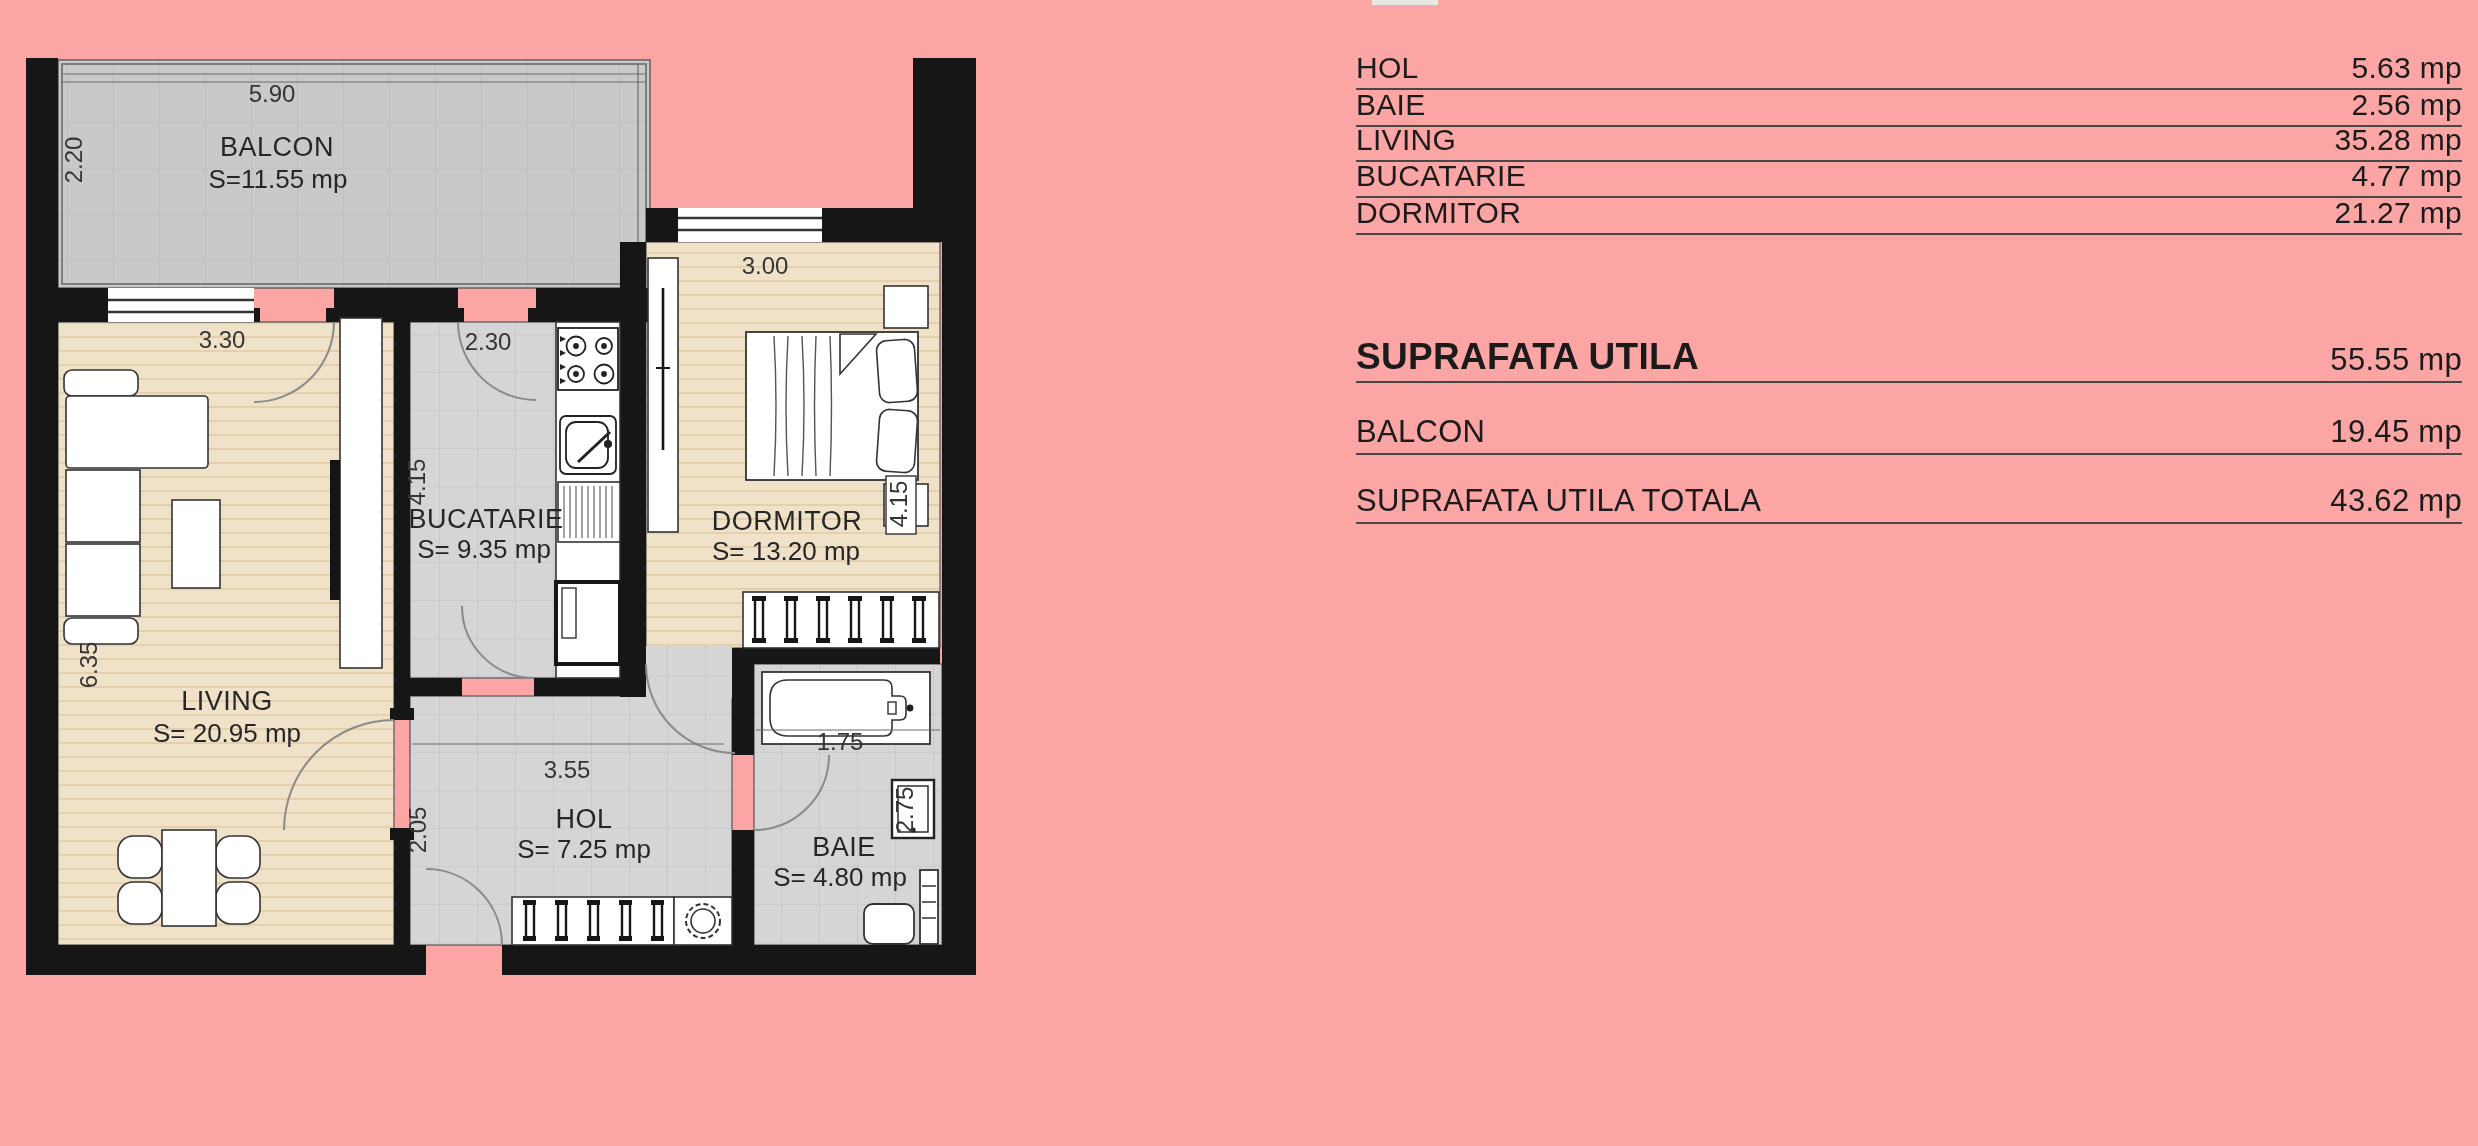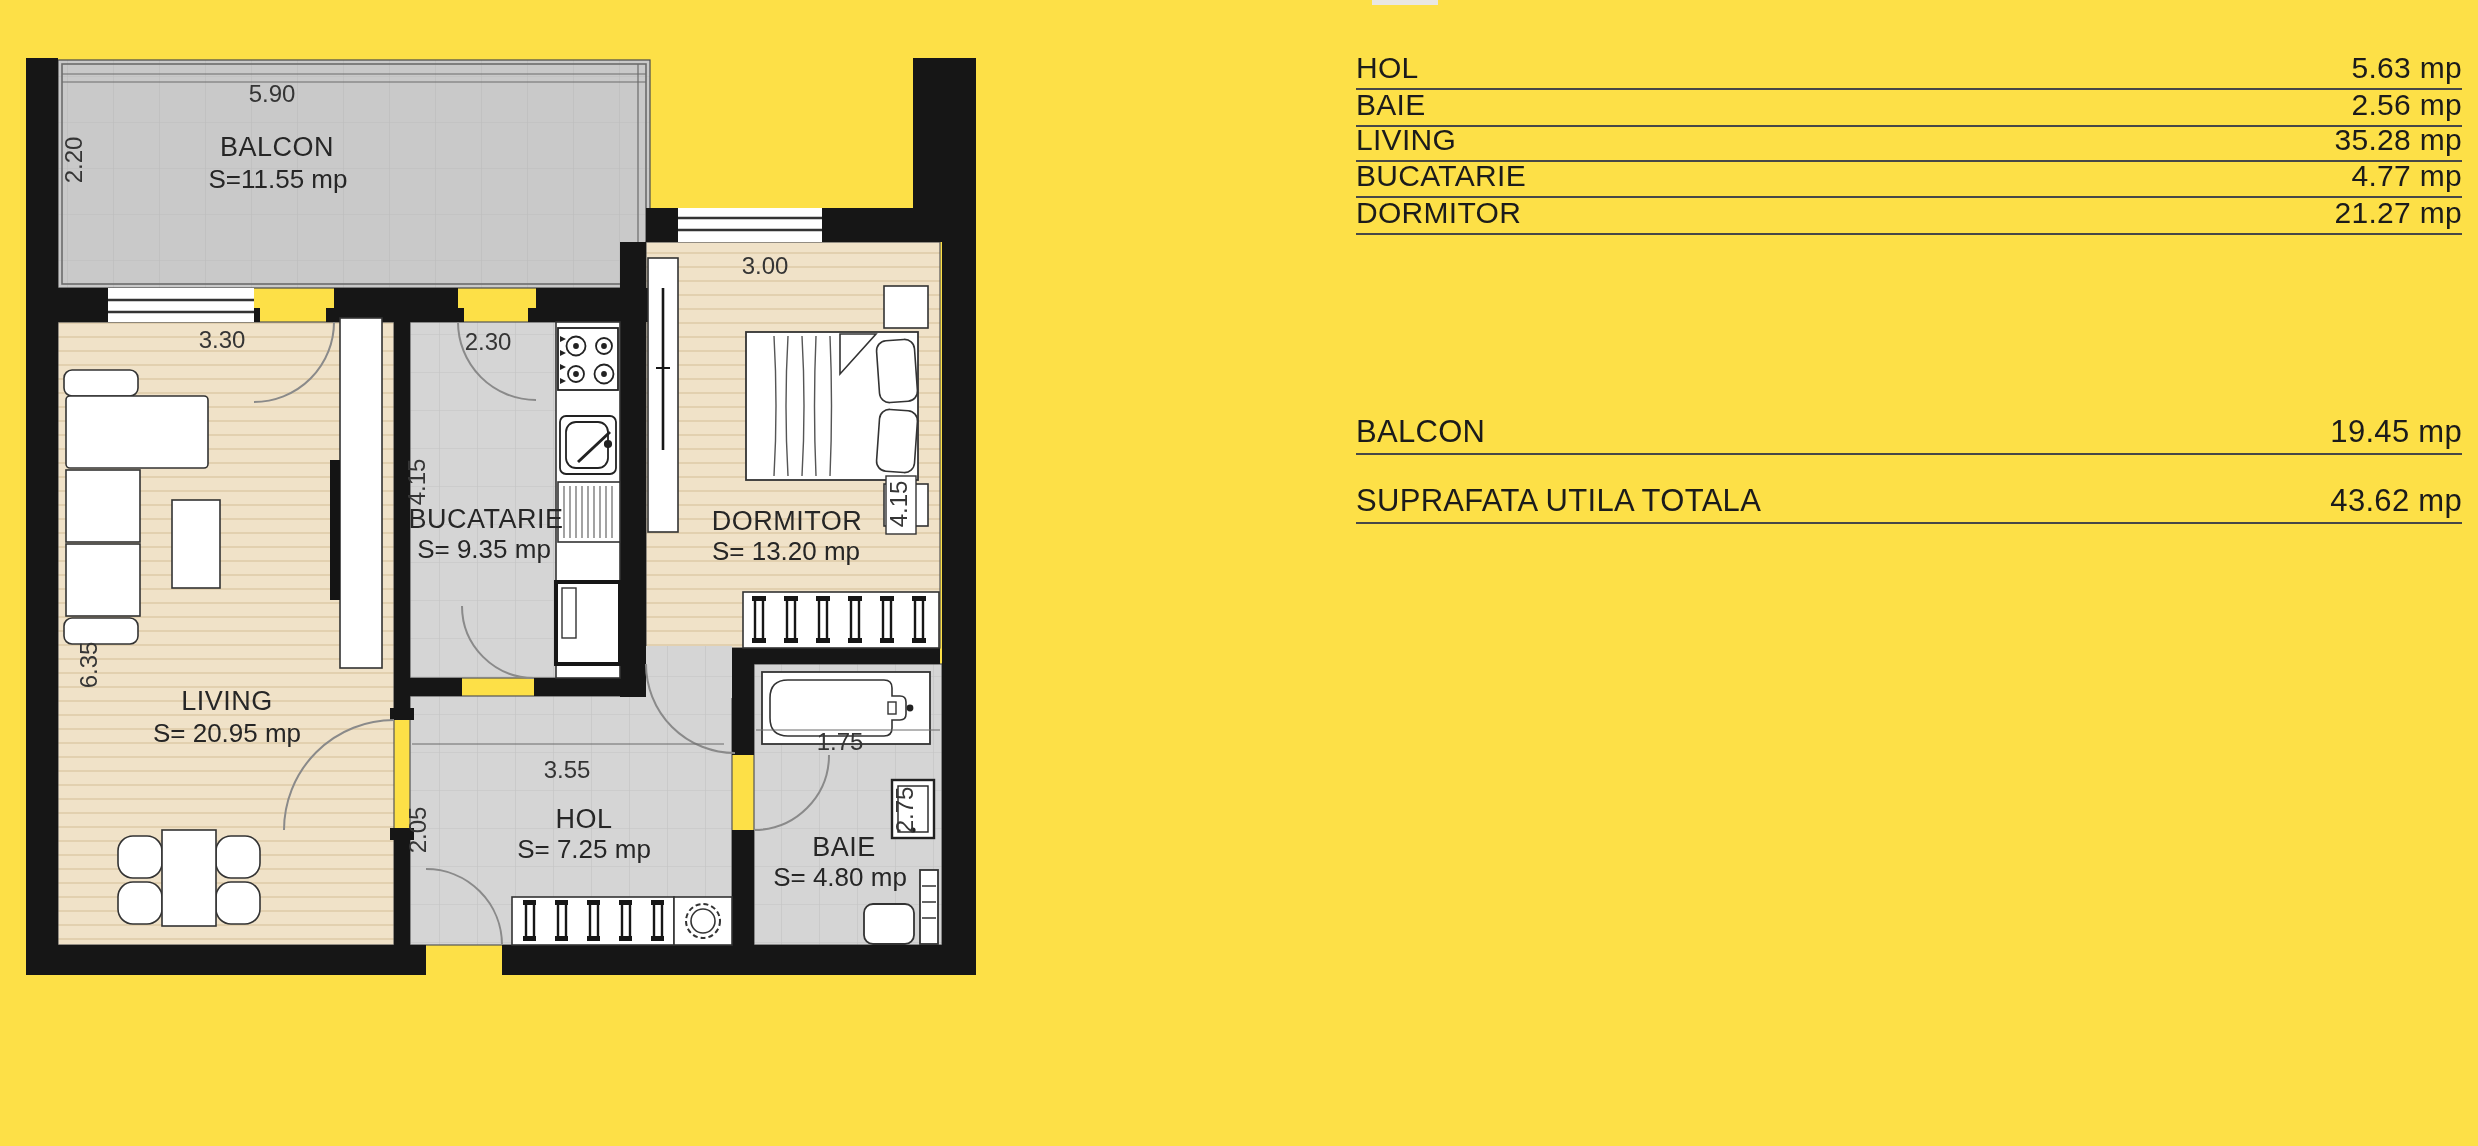--- a/index.html
+++ b/index.html
@@ -1,16 +1,16 @@
 <!DOCTYPE html>
 <html><head>
 <meta charset="utf-8">
 <style>
   html,body{margin:0;padding:0;background:#ffffff;}
-  .canvas{position:relative;width:2478px;height:1146px;background:#fde047;overflow:hidden;
+  .canvas{position:relative;width:2478px;height:1146px;background:#fca5a5;overflow:hidden;
           font-family:"Liberation Sans",sans-serif;color:#1b1b1b;}
   
   .trow{position:absolute;left:1356px;width:1106px;display:flex;
         justify-content:space-between;align-items:flex-end;
         border-bottom:2px solid #474747;font-size:30px;letter-spacing:.3px;color:#1b1b1b;}
   .trow span{padding-bottom:3px;white-space:nowrap;}
   .trow.bold{font-size:37px;font-weight:bold;}
   .trow.bold .val{font-size:31px;font-weight:normal;}
   .remnant{position:absolute;left:1372px;top:0;width:66px;height:5px;background:#e9e7e3;}
   
@@ -299,20 +299,24 @@
   </div>
   <div class="trow" style="top:158px;height:38px;">
     <span>BUCATARIE</span>
     <span>4.77 mp</span>
   </div>
   <div class="trow" style="top:195px;height:38px;">
     <span>DORMITOR</span>
     <span>21.27 mp</span>
   </div>
 
+  <div class="trow bold" style="top:336px;height:45px;">
+    <span>SUPRAFATA UTILA</span>
+    <span class="val">55.55 mp</span>
+  </div>
   <div class="trow" style="top:411px;height:42px;font-size:31px;">
     <span>BALCON</span>
     <span>19.45 mp</span>
   </div>
   <div class="trow" style="top:478px;height:44px;font-size:31px;text-align:center;">
     <span>SUPRAFATA UTILA TOTALA</span>
     <span>43.62 mp</span>
   </div>
 
 </div>

